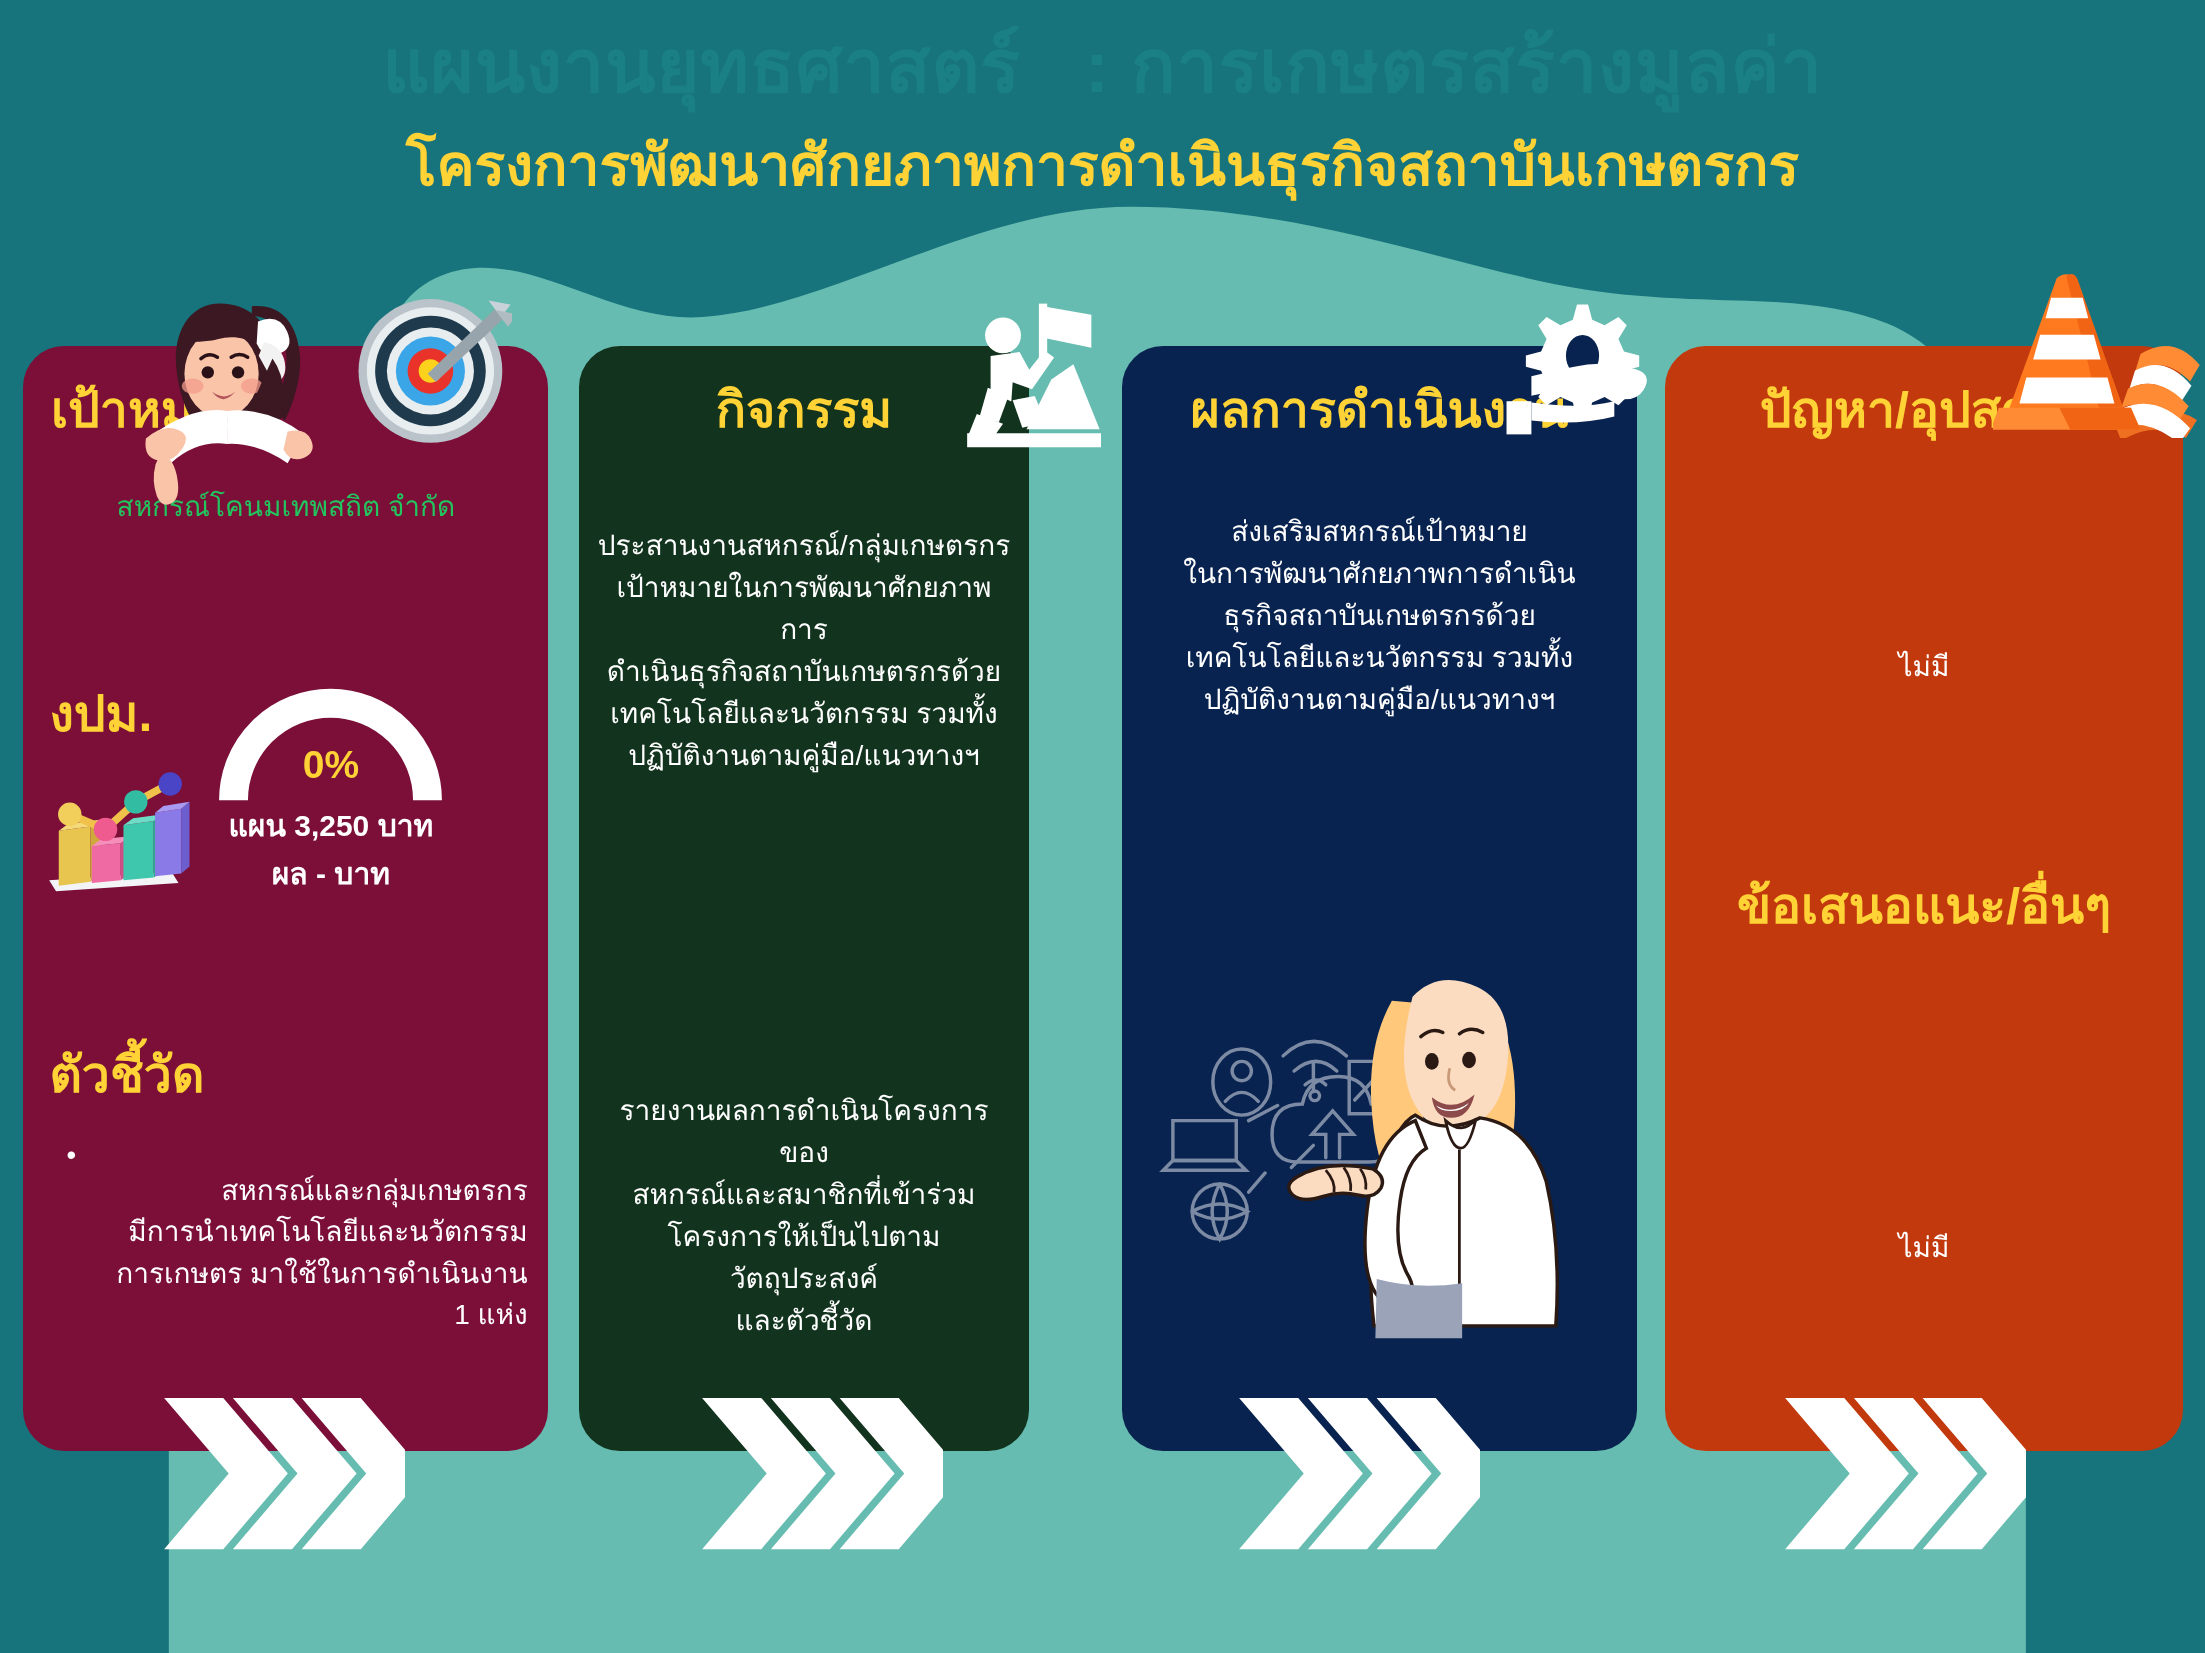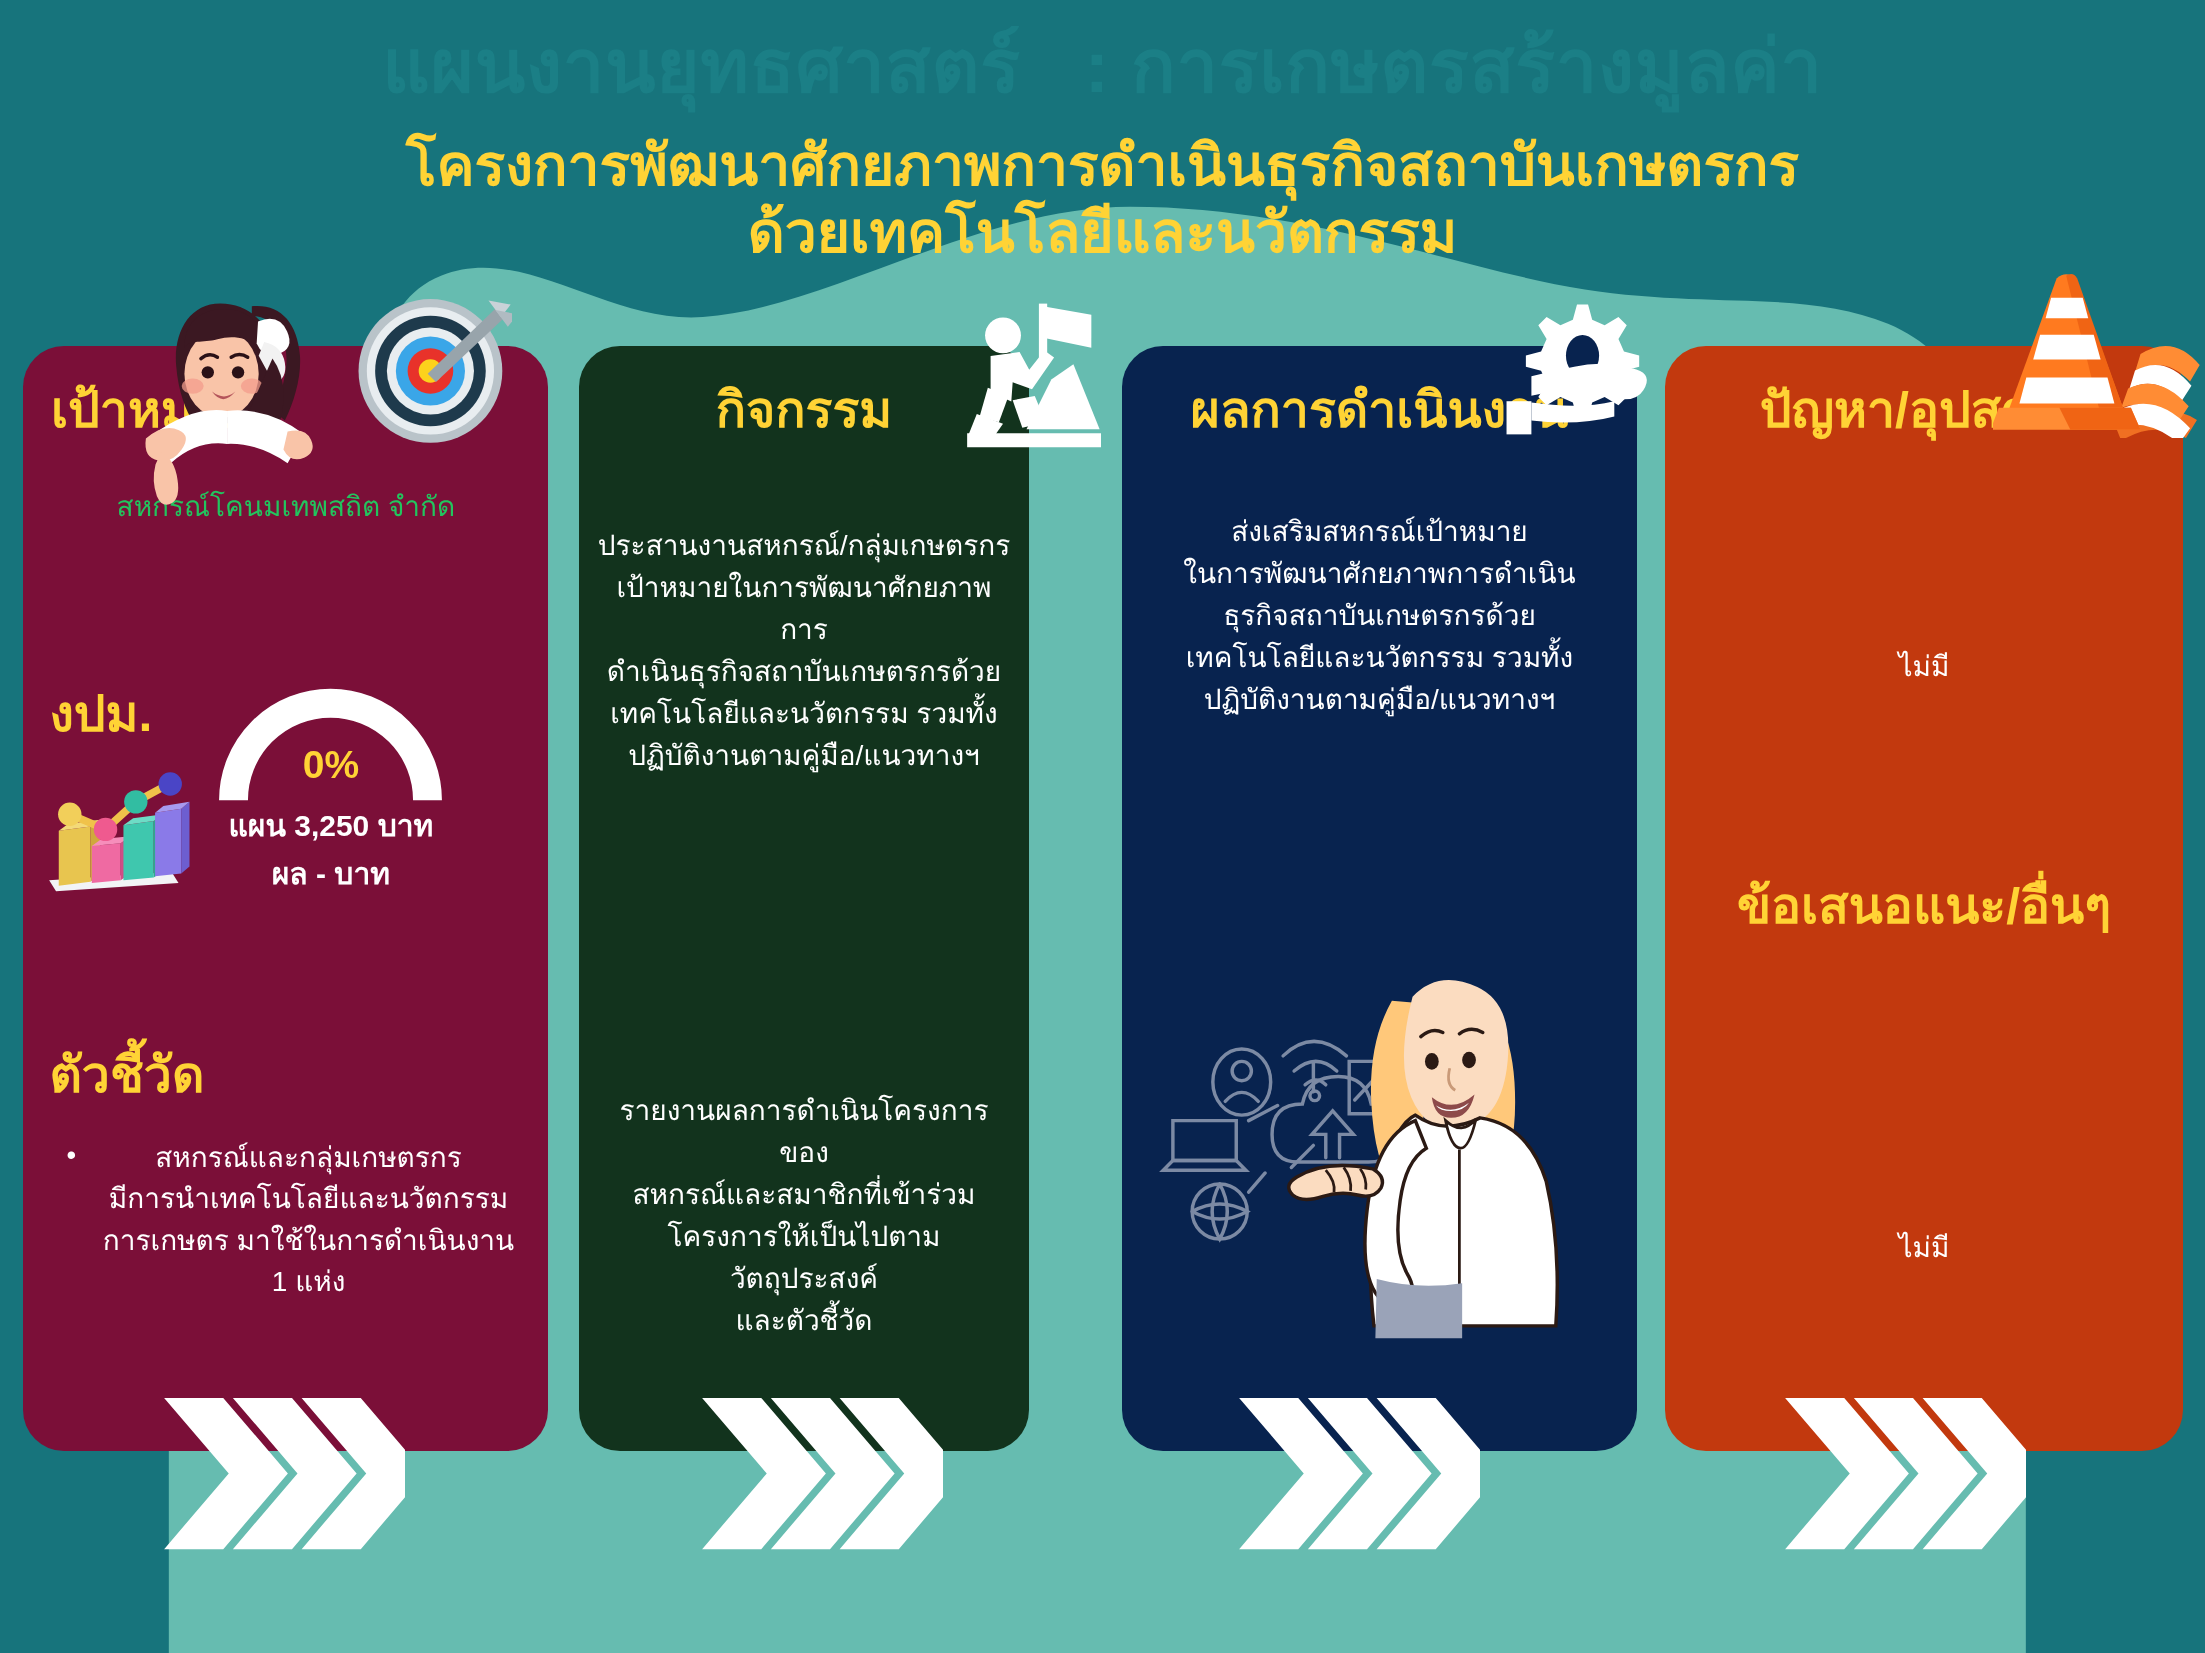--- a/index.html
+++ b/index.html
@@ -52,21 +52,21 @@
   .gauge-pct{
     position:absolute;width:100%;text-align:center;color:#ffd335;
     font-size:39px;font-weight:bold;
   }
   .gauge-line{
     position:absolute;width:100%;text-align:center;color:#fff;
     font-size:30px;font-weight:bold;line-height:1.45;
   }
   .kpi-list{
     position:absolute;left:0;width:100%;color:#fff;font-size:28px;line-height:1.48;
-    padding:0 20.7px 0 25px;box-sizing:border-box;text-align:center;white-space:pre-line;
+    padding:0 20.7px 0 25px;box-sizing:border-box;text-align:right;white-space:pre-line;margin-top:33px;
   }
   .kpi-bullet{position:absolute;color:#fff;font-size:27.6px;}
   
   .chev-group{position:absolute;z-index:9;}
   
   .art{position:absolute;z-index:7;}
   .art-behind{position:absolute;z-index:3;}
 </style>
 </head>
 <body>
@@ -89,21 +89,20 @@
       C 2880,790 2810,860 2830,960
       C 2848,1052 2930,1090 2940,1200
       L 2940,2400 Z"></path>
   </svg>
 </div>
 
 <div class="header">
   <div class="main-title">แผนงานยุทธศาสตร์   : การเกษตรสร้างมูลค่า</div>
   <div class="sub-title">
     <div>โครงการพัฒนาศักยภาพการดำเนินธุรกิจสถาบันเกษตรกร</div>
-    <div>ด้วยเทคโนโลยีและนวัตกรรม</div>
   </div>
 </div>
 
 <div class="art-behind" style="left:117px;top:276px;width:227px;height:234px;">
   <svg viewBox="0 0 330 340" width="227" height="234">
     <path d="M150 40 C105 40 82 82 86 130 C89 168 100 196 112 214 L200 214 C214 190 224 160 226 126 C230 80 200 40 150 40 Z" fill="#3b1822"></path>
     <path d="M196 58 C228 58 250 90 246 130 C243 160 234 182 228 196 L244 210 C258 182 268 146 266 116 C262 66 236 40 196 44 Z" fill="#3b1822"></path>
     <ellipse cx="152" cy="142" rx="54" ry="64" fill="#f9c4a8"></ellipse>
     <path d="M98 104 C98 66 124 48 156 48 C196 48 216 76 214 112 C200 92 172 84 146 92 C124 98 106 92 98 104 Z" fill="#3b1822"></path>
     <circle cx="132" cy="140" r="9" fill="#2a1117"></circle>

